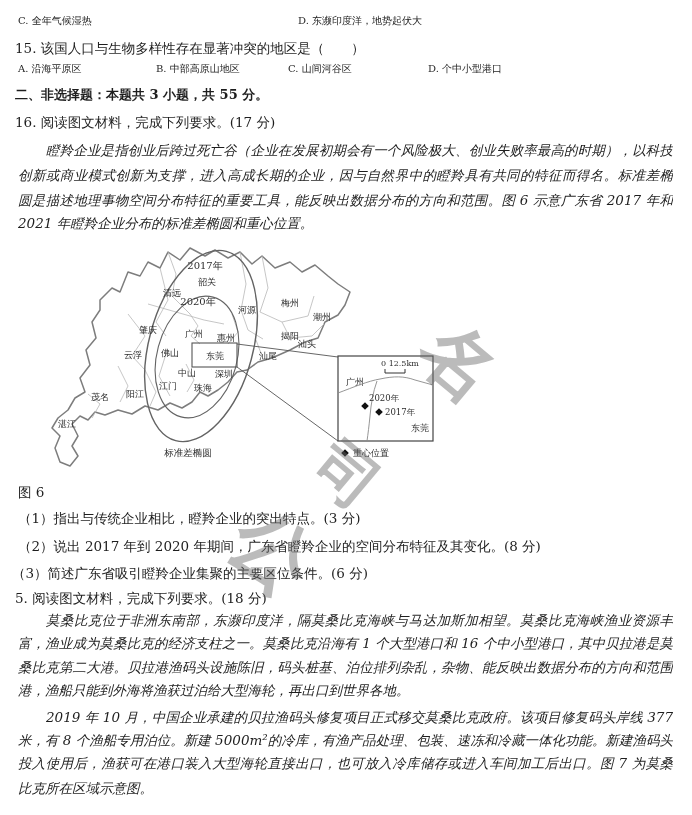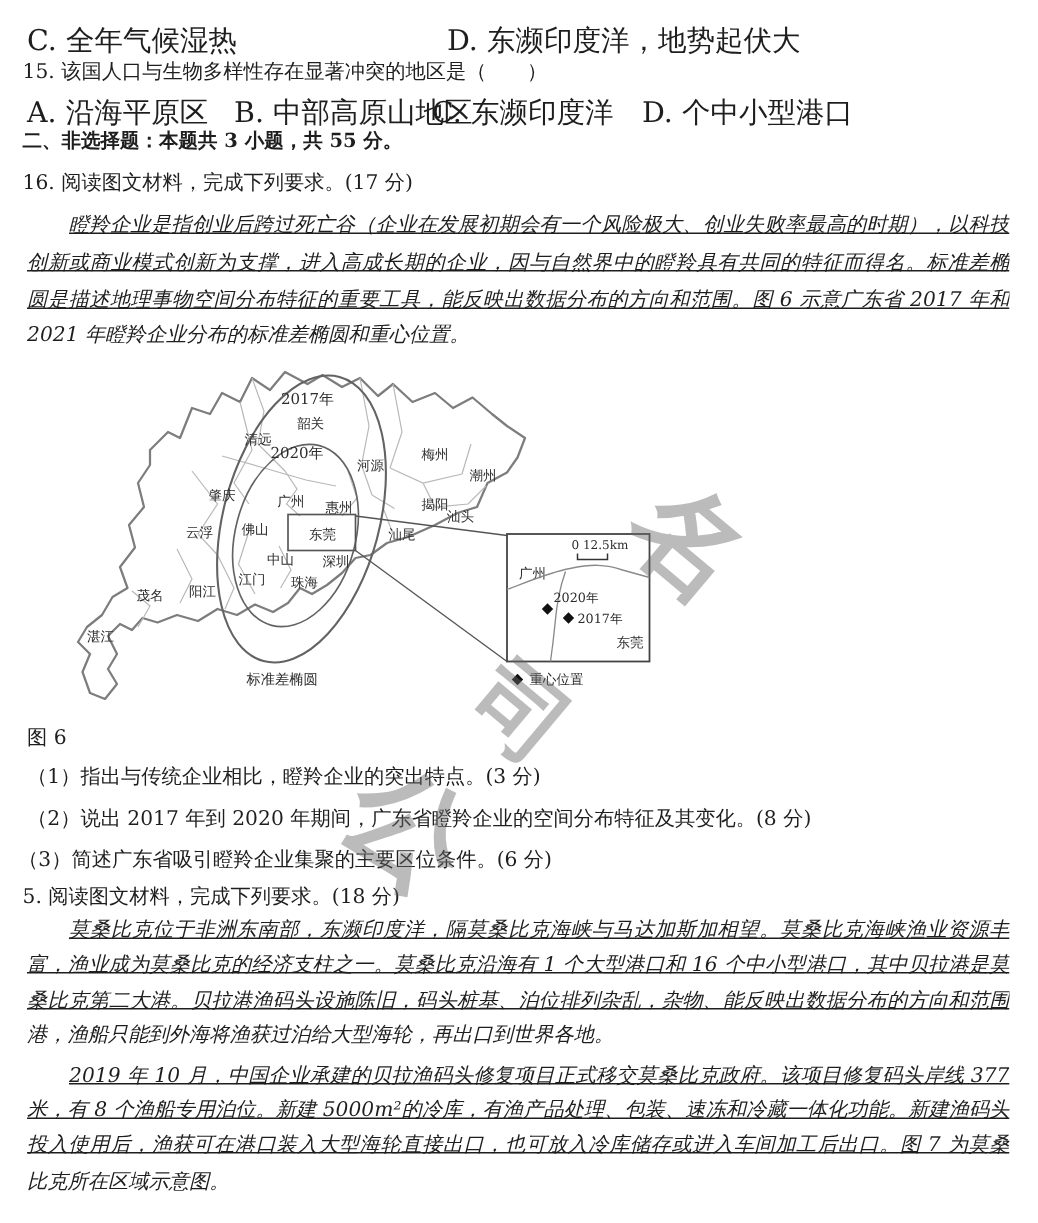--- a/index.html
+++ b/index.html
@@ -2,24 +2,24 @@
 <html><head>
 <meta charset="utf-8">
 <style>
   html,body{margin:0;padding:0;}
   body{
     width:692px;height:815px;position:relative;overflow:hidden;
     background:#ffffff;color:#1e1e1e;
     font-family:"DejaVu Serif","Liberation Serif",serif;
   }
   .line{position:absolute;font-size:13.5px;line-height:19px;white-space:nowrap;text-align:center;}
-  .just{white-space:normal;text-align:justify;text-align-last:justify;overflow:hidden;height:19px;text-decoration:underline;}
+  .just{white-space:normal;text-align:justify;text-align-last:justify;overflow:hidden;height:19px;}
   .kai{font-style:italic;}
   .bold{font-weight:bold;font-size:13px;}
-  .opt{position:absolute;font-size:19px;white-space:nowrap;}
+  .opt{position:absolute;font-size:10px;white-space:nowrap;}
   #mapwrap{position:absolute;left:28px;top:244px;width:450px;height:225px;}
   #mapwrap svg{display:block;}
   .wm{
     position:absolute;color:rgba(105,105,105,0.45);
     font-family:"DejaVu Serif",serif;font-weight:bold;
     transform:rotate(40deg);pointer-events:none;z-index:6;line-height:1;
   }
   .w1{left:233px;top:512px;font-size:80px;}
   .w2{left:316px;top:444px;font-size:62px;}
   .w3{left:422px;top:324px;font-size:74px;}
@@ -27,21 +27,21 @@
 </style>
 </head>
 <body>
 
 <span class="opt" style="left:18px;top:14px">C. 全年气候湿热</span>
 <span class="opt" style="left:298px;top:14px">D. 东濒印度洋，地势起伏大</span>
 
 <div class="line" style="left:15px;top:39px">15. 该国人口与生物多样性存在显著冲突的地区是（　　）</div>
 <span class="opt" style="left:18px;top:62px">A. 沿海平原区</span>
 <span class="opt" style="left:156px;top:62px">B. 中部高原山地区</span>
-<span class="opt" style="left:288px;top:62px">C. 东濒印度洋</span>
+<span class="opt" style="left:288px;top:62px">C. 山间河谷区</span>
 <span class="opt" style="left:428px;top:62px">D. 个中小型港口</span>
 
 <div class="line bold" style="left:15px;top:85px">二、非选择题：本题共 3 小题，共 55 分。</div>
 
 <div class="line" style="left:15px;top:113px">16. 阅读图文材料，完成下列要求。(17 分)</div>
 <div class="line kai just" style="left:46px;top:141px;width:627px">瞪羚企业是指创业后跨过死亡谷（企业在发展初期会有一个风险极大、创业失败率最高的时期），以科技</div>
 <div class="line kai just" style="left:18px;top:166px;width:655px">创新或商业模式创新为支撑，进入高成长期的企业，因与自然界中的瞪羚具有共同的特征而得名。标准差椭</div>
 <div class="line kai just" style="left:18px;top:191px;width:655px">圆是描述地理事物空间分布特征的重要工具，能反映出数据分布的方向和范围。图 6 示意广东省 2017 年和</div>
 <div class="line kai" style="left:18px;top:214px">2021 年瞪羚企业分布的标准差椭圆和重心位置。</div>
 

